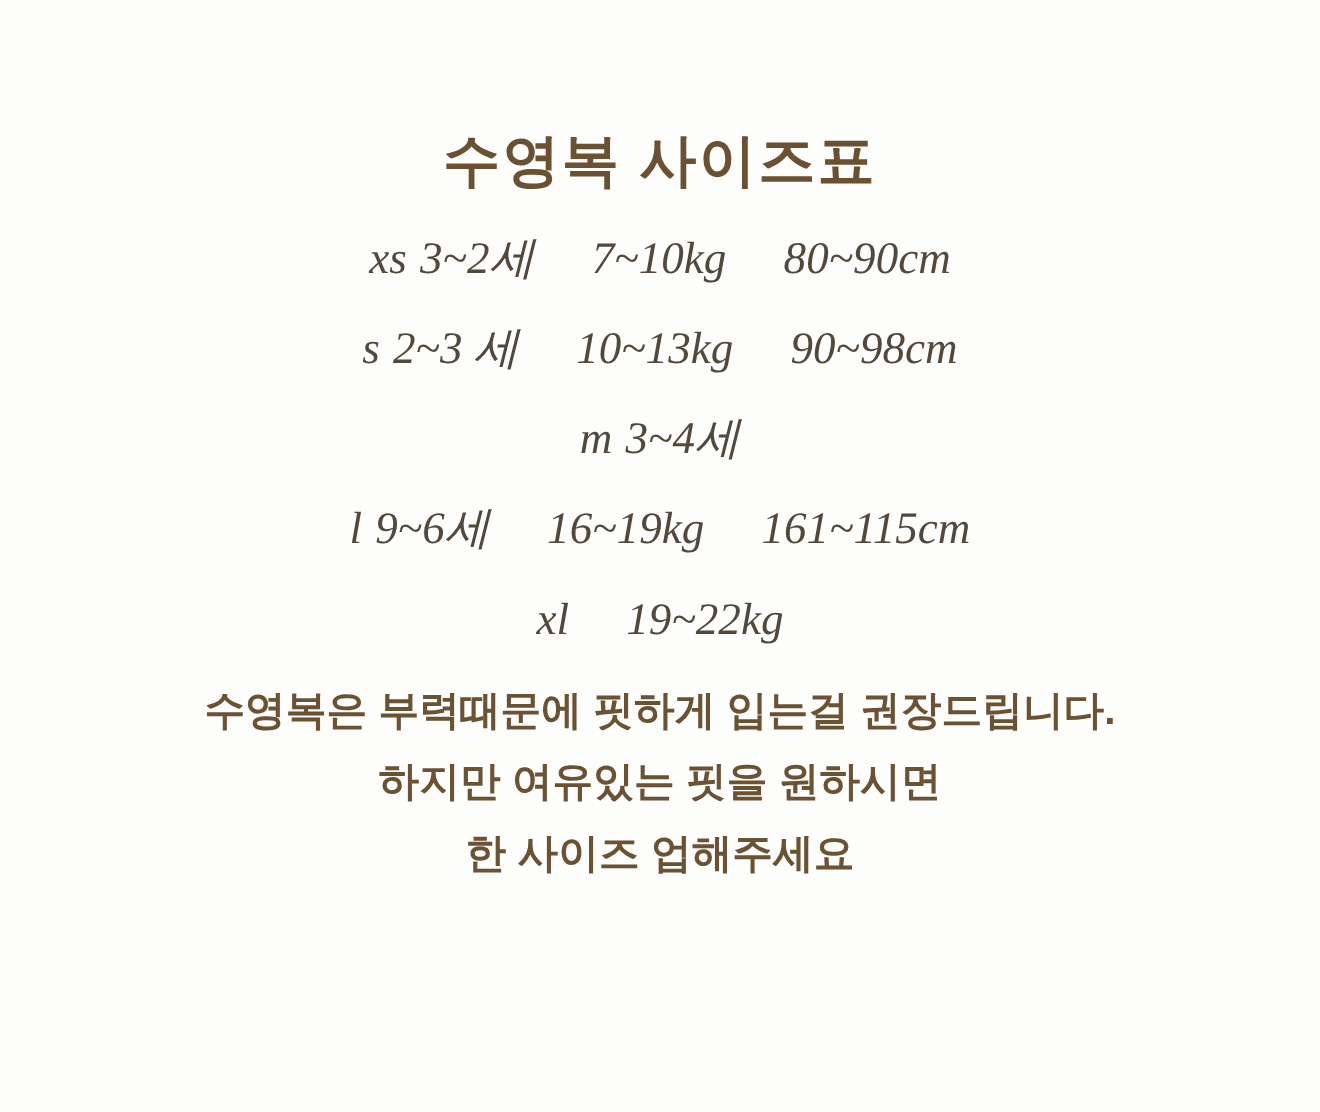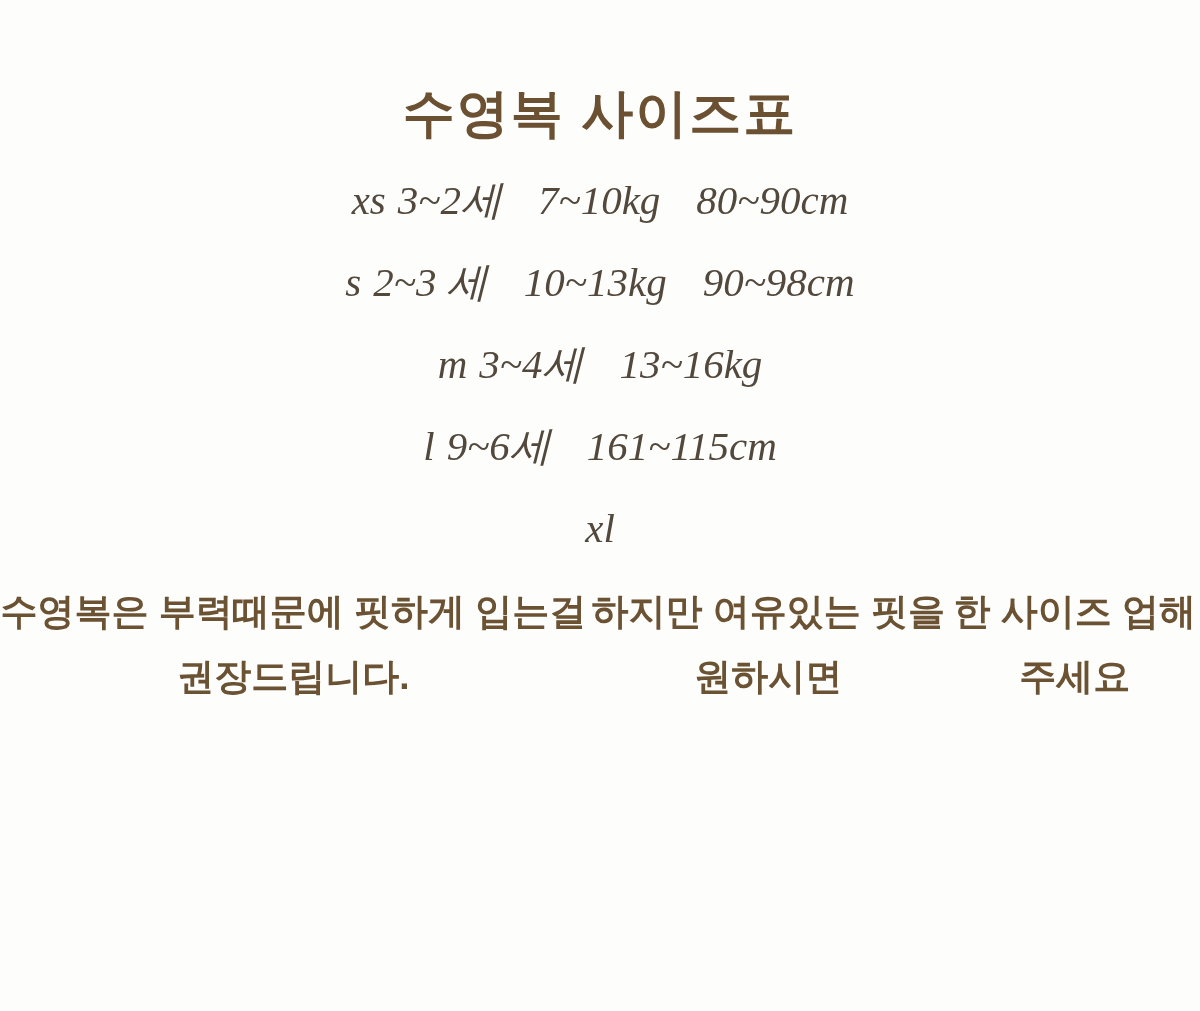--- a/index.html
+++ b/index.html
@@ -9,56 +9,56 @@
   body {
     width: 1200px;
     height: 1011px;
     overflow: hidden;
     font-family: "Liberation Sans", sans-serif;
   }
   .canvas {
     width: 1200px;
     height: 1011px;
     background: #fdfdfc;
-    padding-top: 83px;
+    padding-top: 117px;
   }
   .chart-title {
     text-align: center;
     font-size: 52px;
     font-weight: 700;
     letter-spacing: 2px;
     color: #6b5031;
     line-height: 60px;
     margin-bottom: 16px;
     font-family: "Liberation Sans", sans-serif;
   }
   .rows {
     display: flex;
     flex-direction: column;
     align-items: center;
   }
   .row {
     height: 82px;
     display: flex;
     align-items: center;
-    gap: 36px;
+    gap: 52px;
     font-family: "Liberation Serif", serif;
     font-style: italic;
     font-size: 41px;
     color: #52483c;
   }
   .size-age {
     display: flex;
     align-items: baseline;
     gap: 12px;
   }
   .notes {
     margin-top: 10px;
     display: flex;
-    flex-direction: row;
+    flex-direction: column;
   }
   .note-line {
     line-height: 65px;
     font-size: 37px;
     font-weight: 700;
     color: #6b5233;
     text-align: center;
     font-family: "Liberation Sans", sans-serif;
   }
 </style>
@@ -87,35 +87,36 @@
       </span>
       <span>10~13kg</span>
       <span>90~98cm</span>
     </div>
 
     <div class="row">
       <span class="size-age">
         <span>m</span>
         <span>3~4세</span>
       </span>
-      <span>13~16kg</span>
     </div>
 
     <div class="row">
       <span class="size-age">
         <span>l</span>
         <span>9~6세</span>
       </span>
+      <span>16~19kg</span>
       <span>161~115cm</span>
     </div>
 
     <div class="row">
       <span class="size-age">
         <span>xl</span>
       </span>
+      <span>19~22kg</span>
     </div>
 
   </div>
 
   <div class="notes">
     <p class="note-line">수영복은 부력때문에 핏하게 입는걸 권장드립니다.</p>
     <p class="note-line">하지만 여유있는 핏을 원하시면</p>
     <p class="note-line">한 사이즈 업해주세요</p>
   </div>
 

